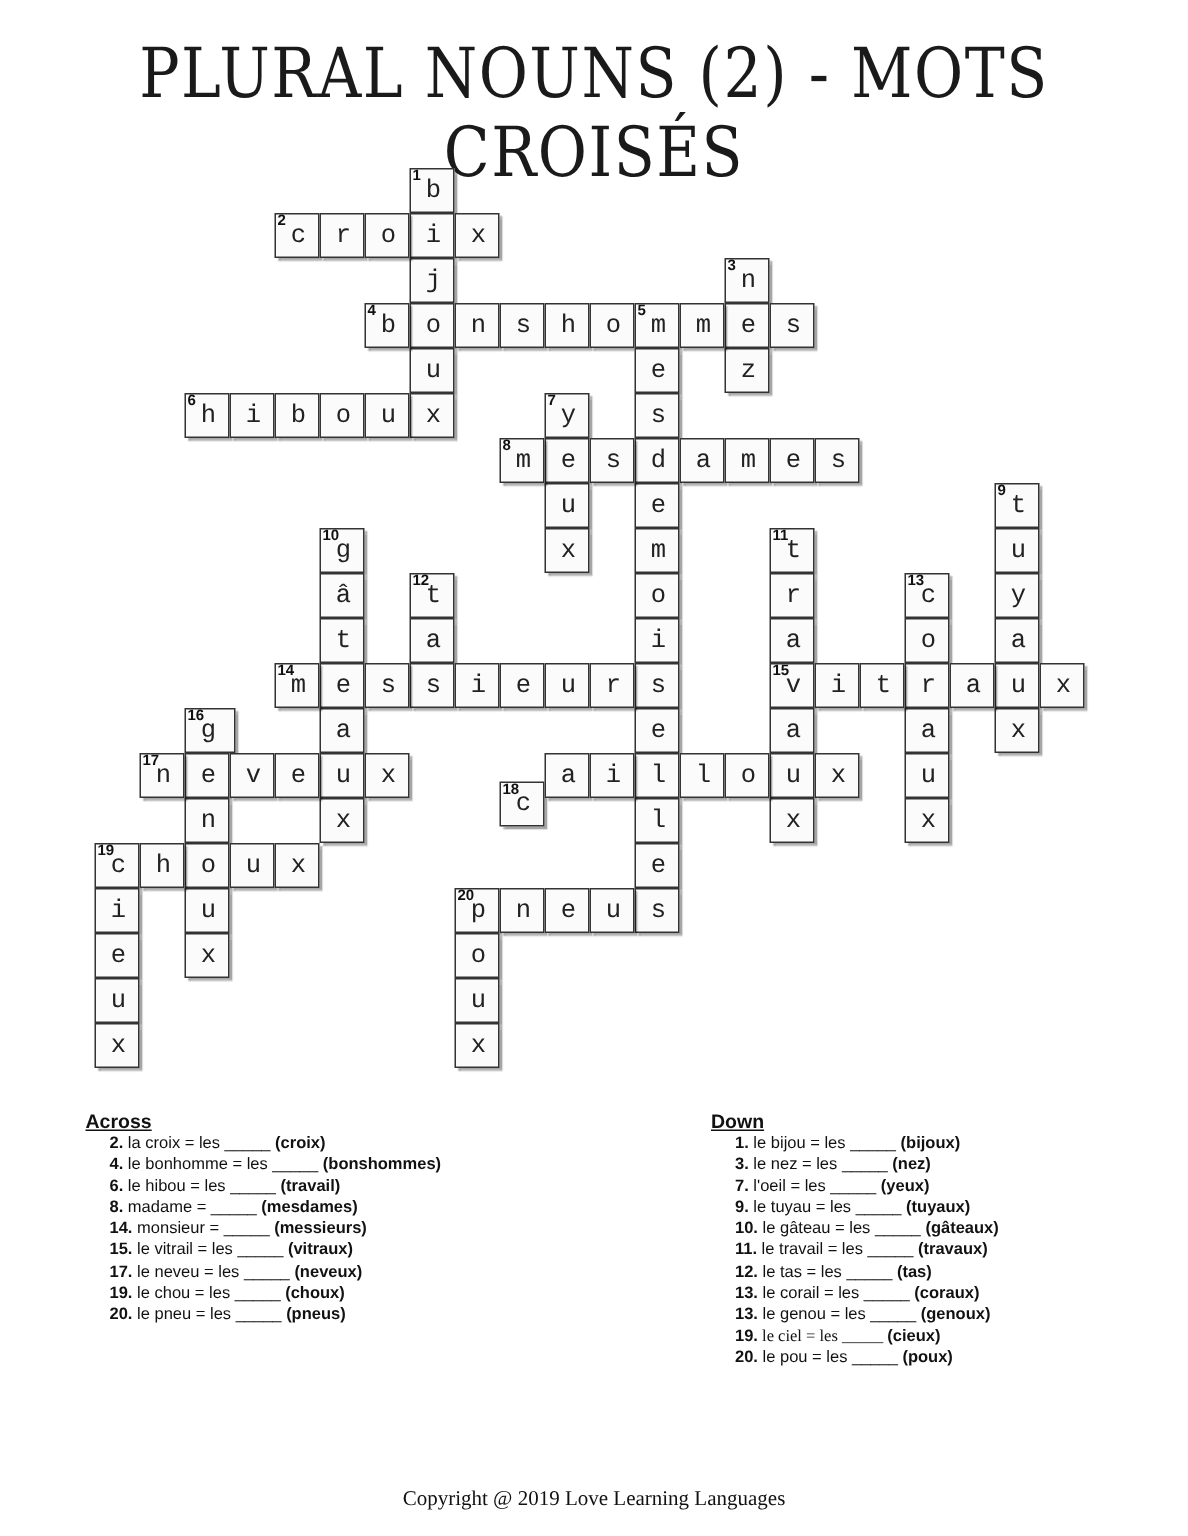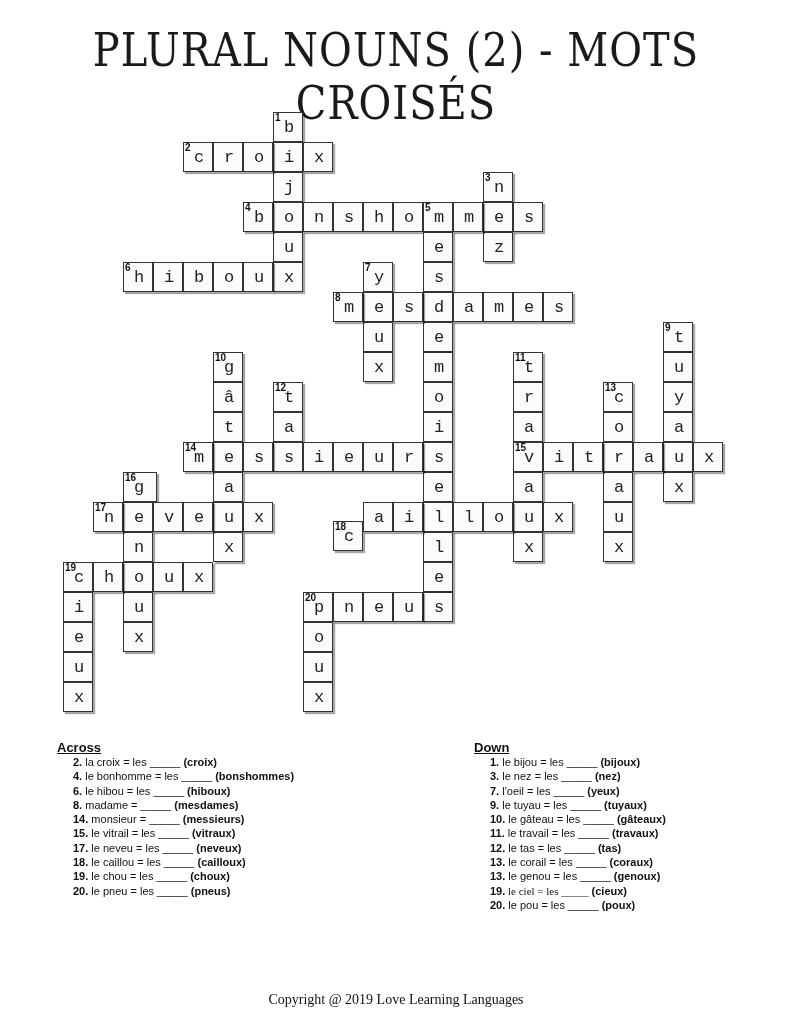--- a/index.html
+++ b/index.html
@@ -400,26 +400,25 @@
     <div class="cell" style="left: 240px; top: 570px;">
       <span class="ch">x</span>
     </div>
   </div>
 
 <div class="clues across">
   <h3>Across</h3>
   <div id="across-list">
       <div class="item"><b>2.</b><span style="white-space: pre;"> la croix = les _____ </span><b>(croix)</b></div>
       <div class="item"><b>4.</b><span style="white-space: pre;"> le bonhomme = les _____ </span><b>(bonshommes)</b></div>
-      <div class="item"><b>6.</b><span style="white-space: pre;"> le hibou = les _____ </span><b>(hiboux)</b></div>
+      <div class="item"><b>6.</b><span style="white-space: pre;"> le hibou = les _____ </span><b>(travail)</b></div>
       <div class="item"><b>8.</b><span style="white-space: pre;"> madame = _____ </span><b>(mesdames)</b></div>
       <div class="item"><b>14.</b><span style="white-space: pre;"> monsieur = _____ </span><b>(messieurs)</b></div>
       <div class="item"><b>15.</b><span style="white-space: pre;"> le vitrail = les _____ </span><b>(vitraux)</b></div>
       <div class="item"><b>17.</b><span style="white-space: pre;"> le neveu = les _____ </span><b>(neveux)</b></div>
-      <div class="item"><b>18.</b><span style="white-space: pre;"> le caillou = les _____ </span><b>(cailloux)</b></div>
       <div class="item"><b>19.</b><span style="white-space: pre;"> le chou = les _____ </span><b>(choux)</b></div>
       <div class="item"><b>20.</b><span style="white-space: pre;"> le pneu = les _____ </span><b>(pneus)</b></div>
     </div>
 </div>
 
 <div class="clues down">
   <h3>Down</h3>
   <div id="down-list">
       <div class="item"><b>1.</b><span style="white-space: pre;"> le bijou = les _____ </span><b>(bijoux)</b></div>
       <div class="item"><b>3.</b><span style="white-space: pre;"> le nez = les _____ </span><b>(nez)</b></div>

